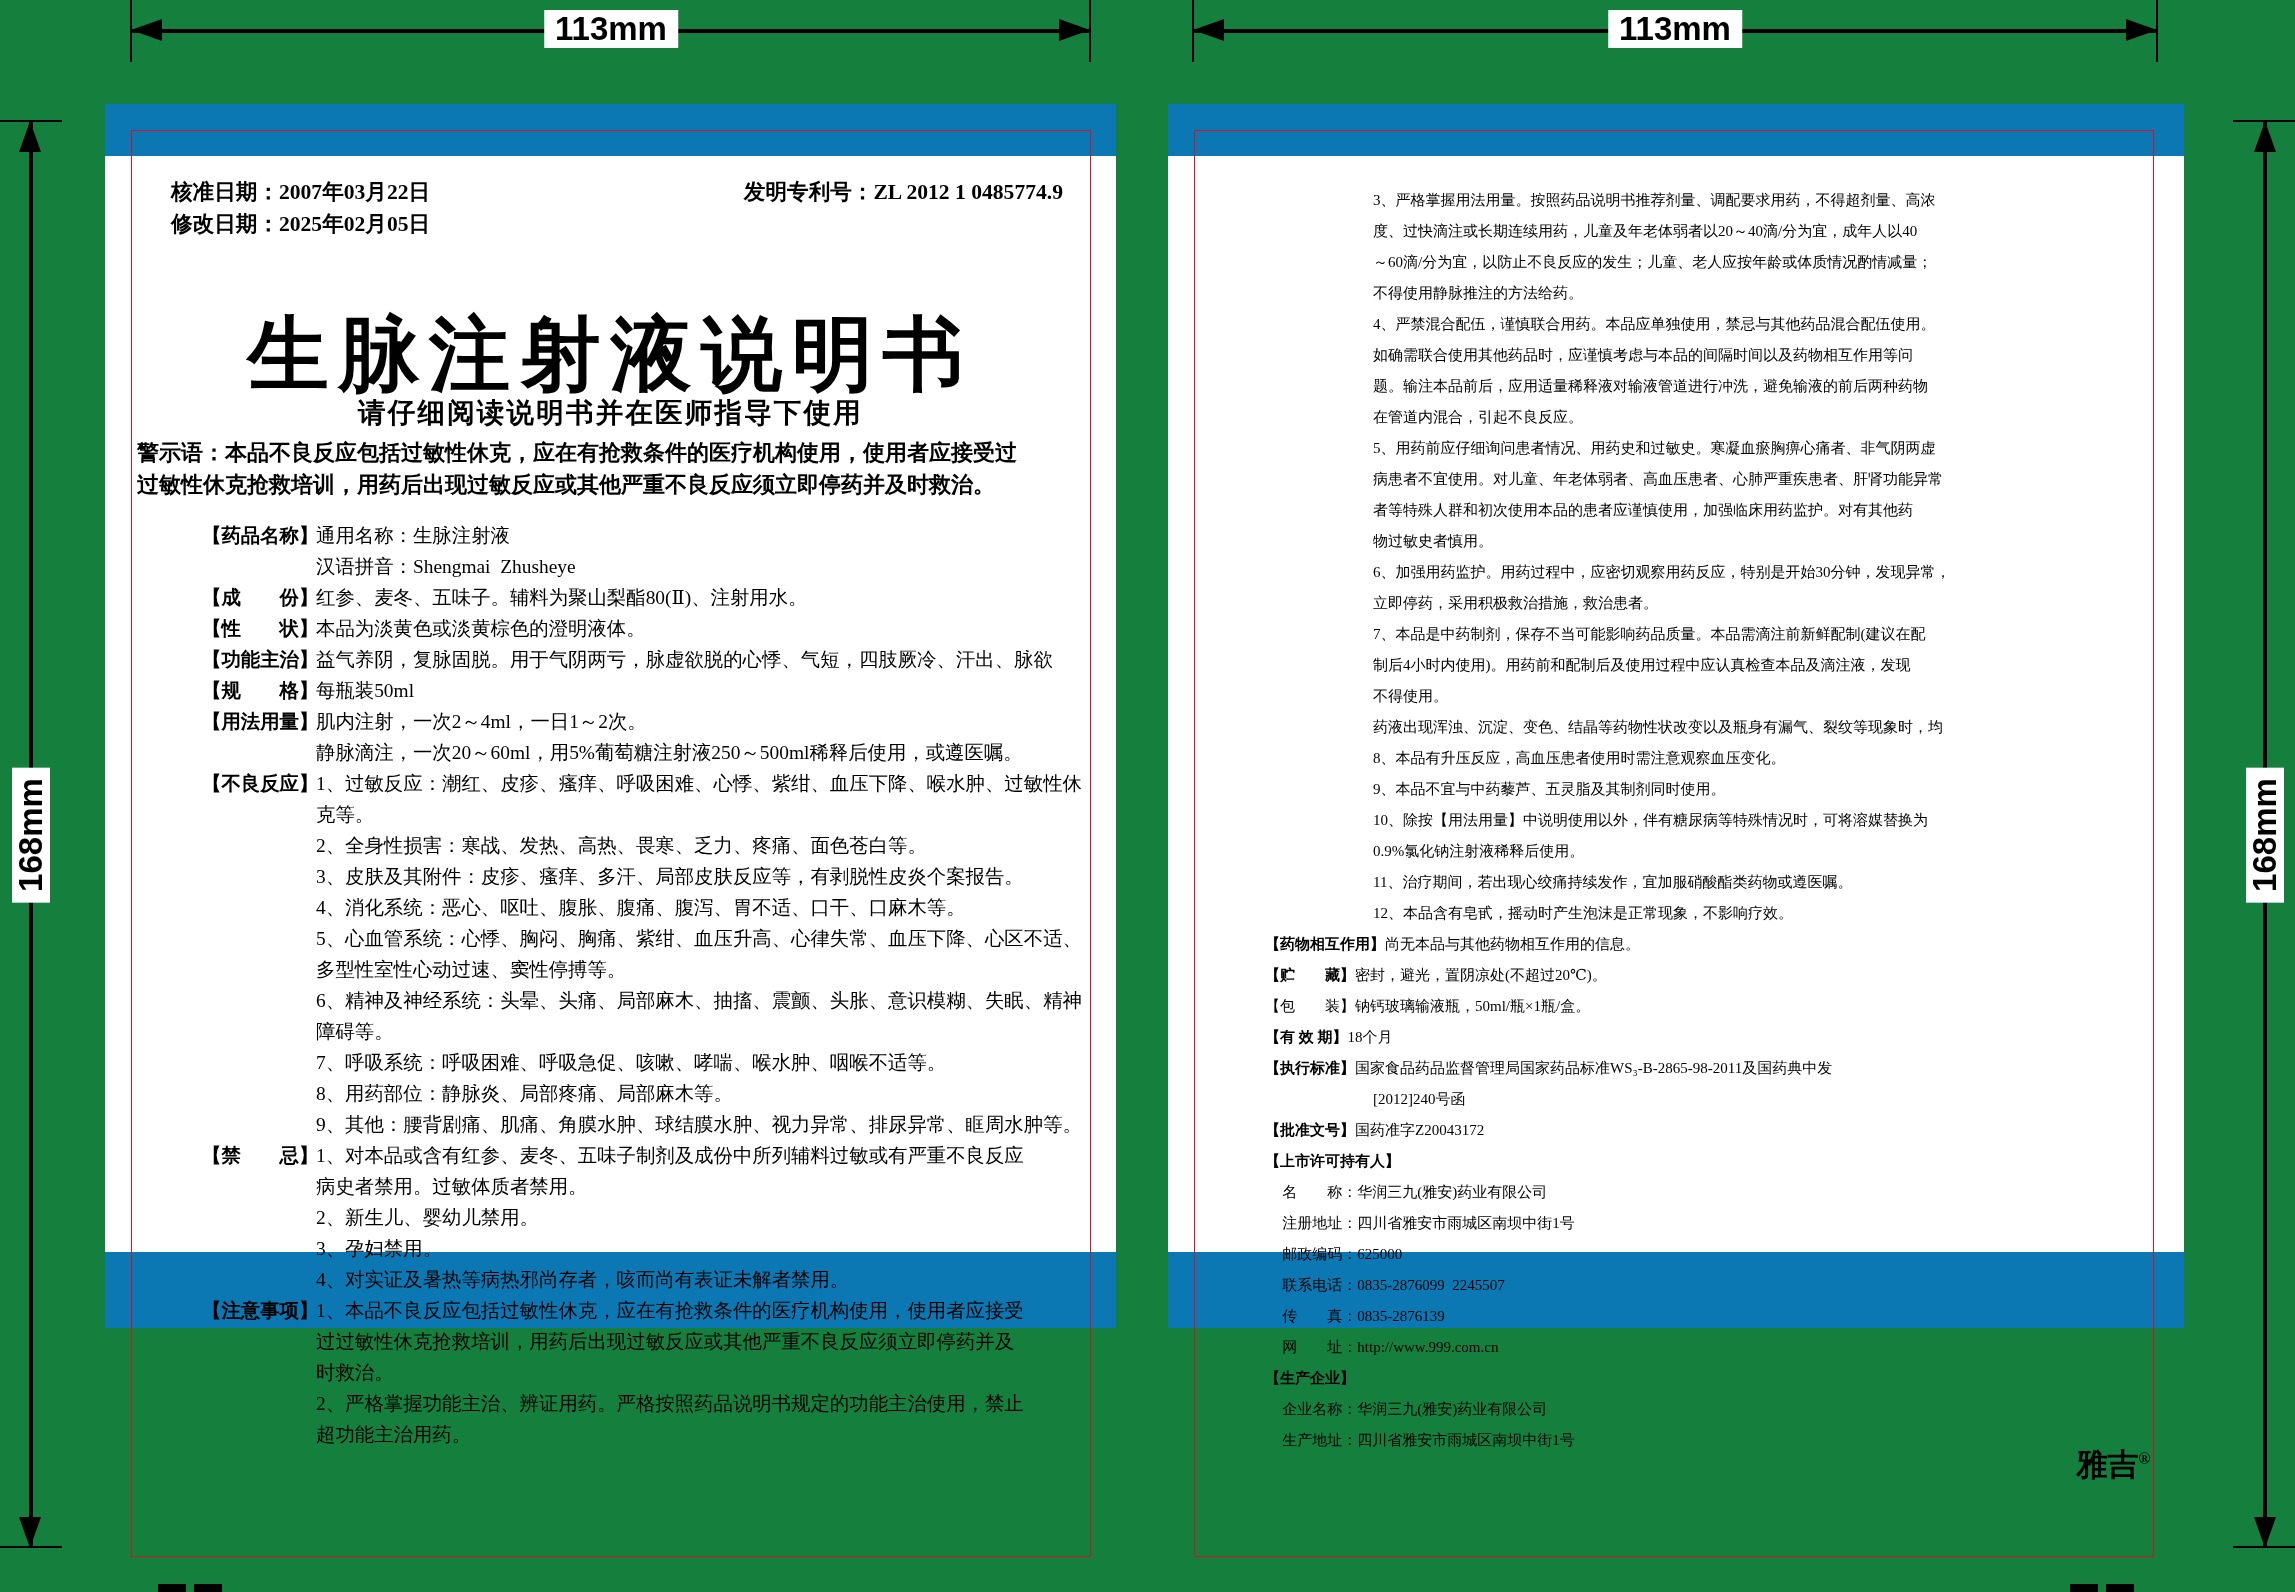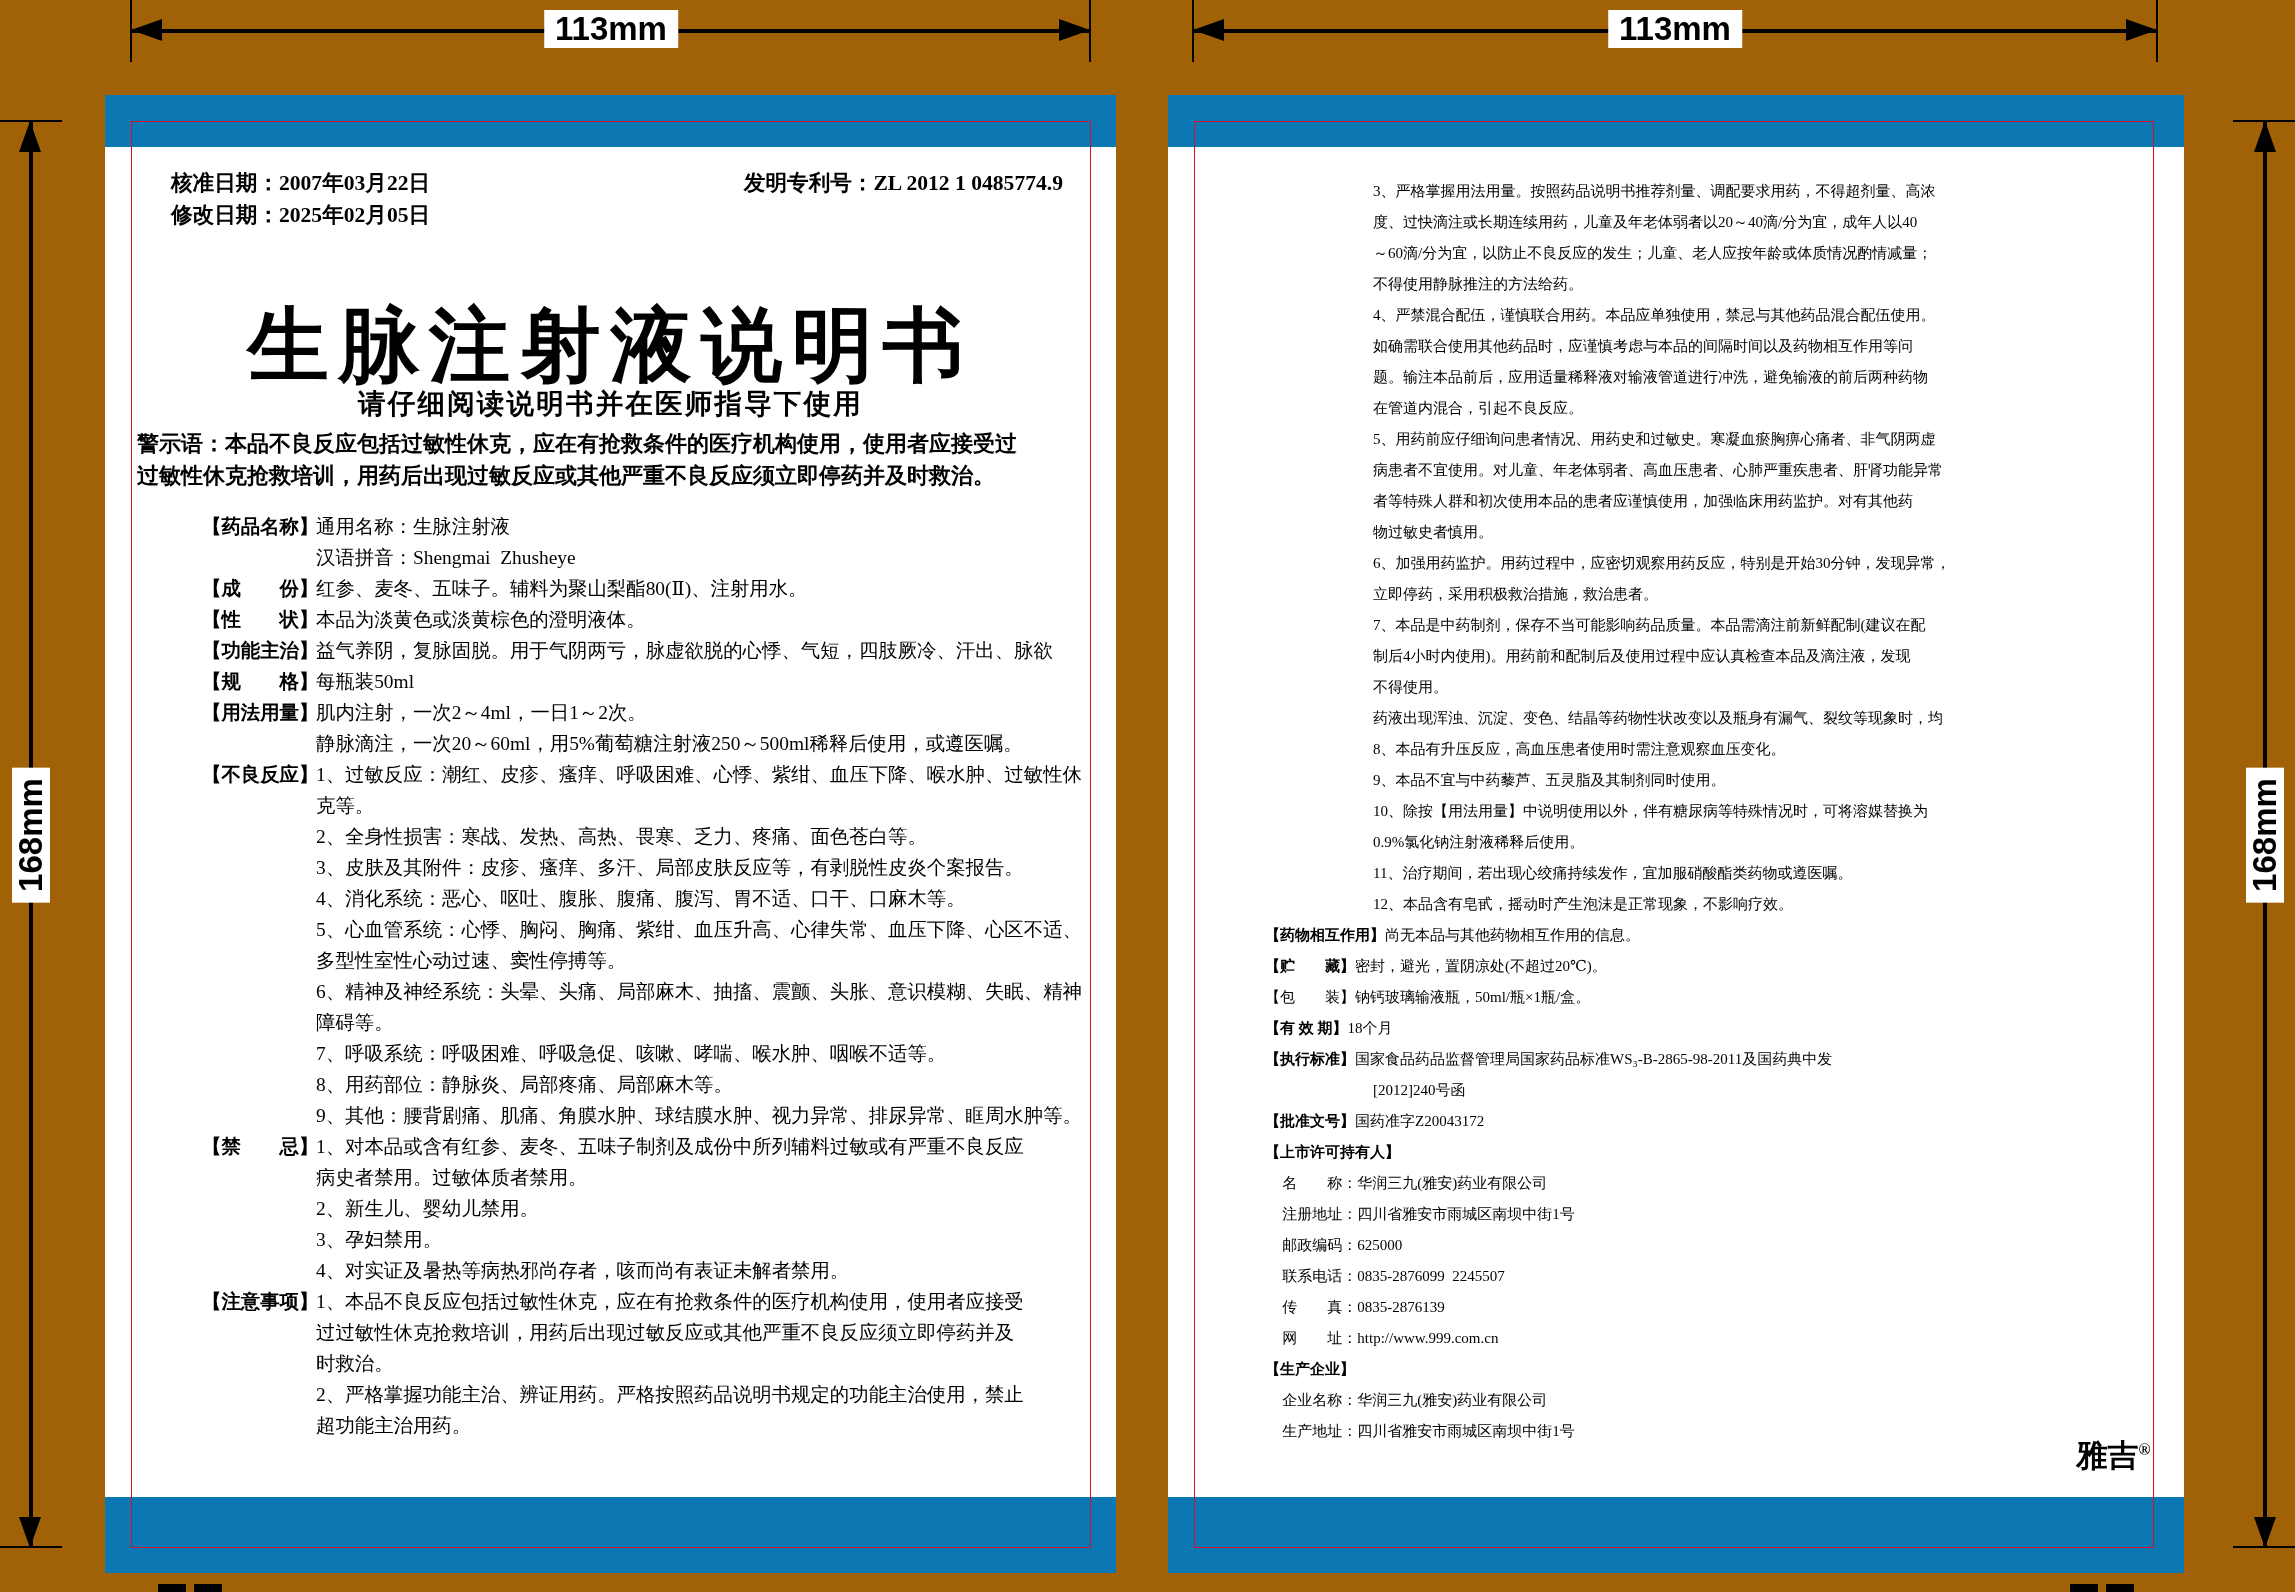--- a/index.html
+++ b/index.html
@@ -1,21 +1,21 @@
 <!DOCTYPE html>
 <html style="font-size:8.6px"><head>
 <meta charset="utf-8">
 <style>
   html,body { margin:0; padding:0; background:#ffffff; }
   #canvas {
-    position:relative; width:2295px; height:1592px; background:#a16207;
+    position:relative; width:2295px; height:1592px; background:#15803d;
     font-family:"Liberation Serif","DejaVu Serif",serif; color:#000; overflow:hidden;
   }
   
-  .page { position:absolute; top:95px; height:1478px; background:#ffffff; }
+  .page { position:absolute; top:104px; height:1224px; background:#ffffff; }
   #page-front { left:105px;  width:1011px; }
   #page-back  { left:1168px; width:1016px; }
   .bar-top    { position:absolute; left:0; right:0; top:0;    height:52px;  }
   .bar-bottom { position:absolute; left:0; right:0; bottom:0; height:76px; }
   .trimbox {
     position:absolute; left:26px; top:26.4px; width:960px; height:1427px;
     border:1.6px solid; box-sizing:border-box; z-index:6; pointer-events:none;
   }
   
   .meta-row { position:absolute; left:66px; right:53px; display:flex;

